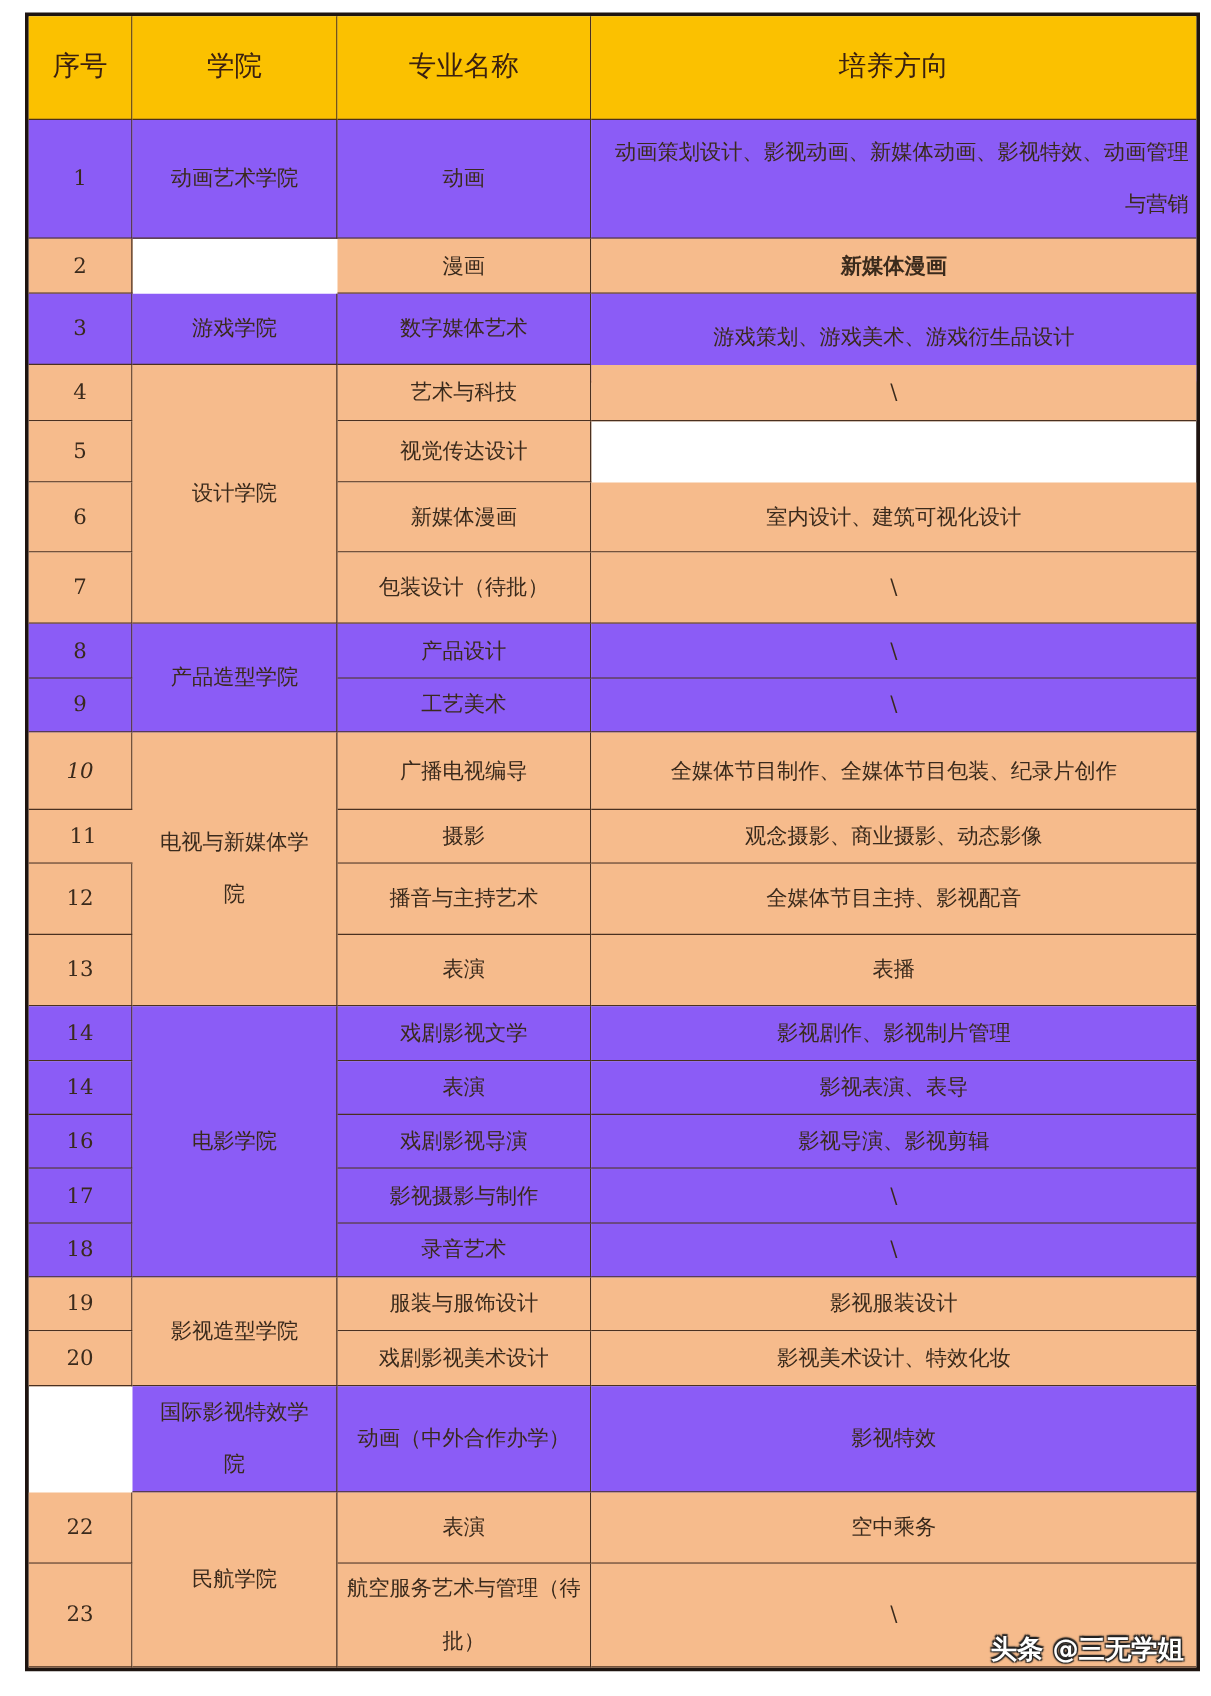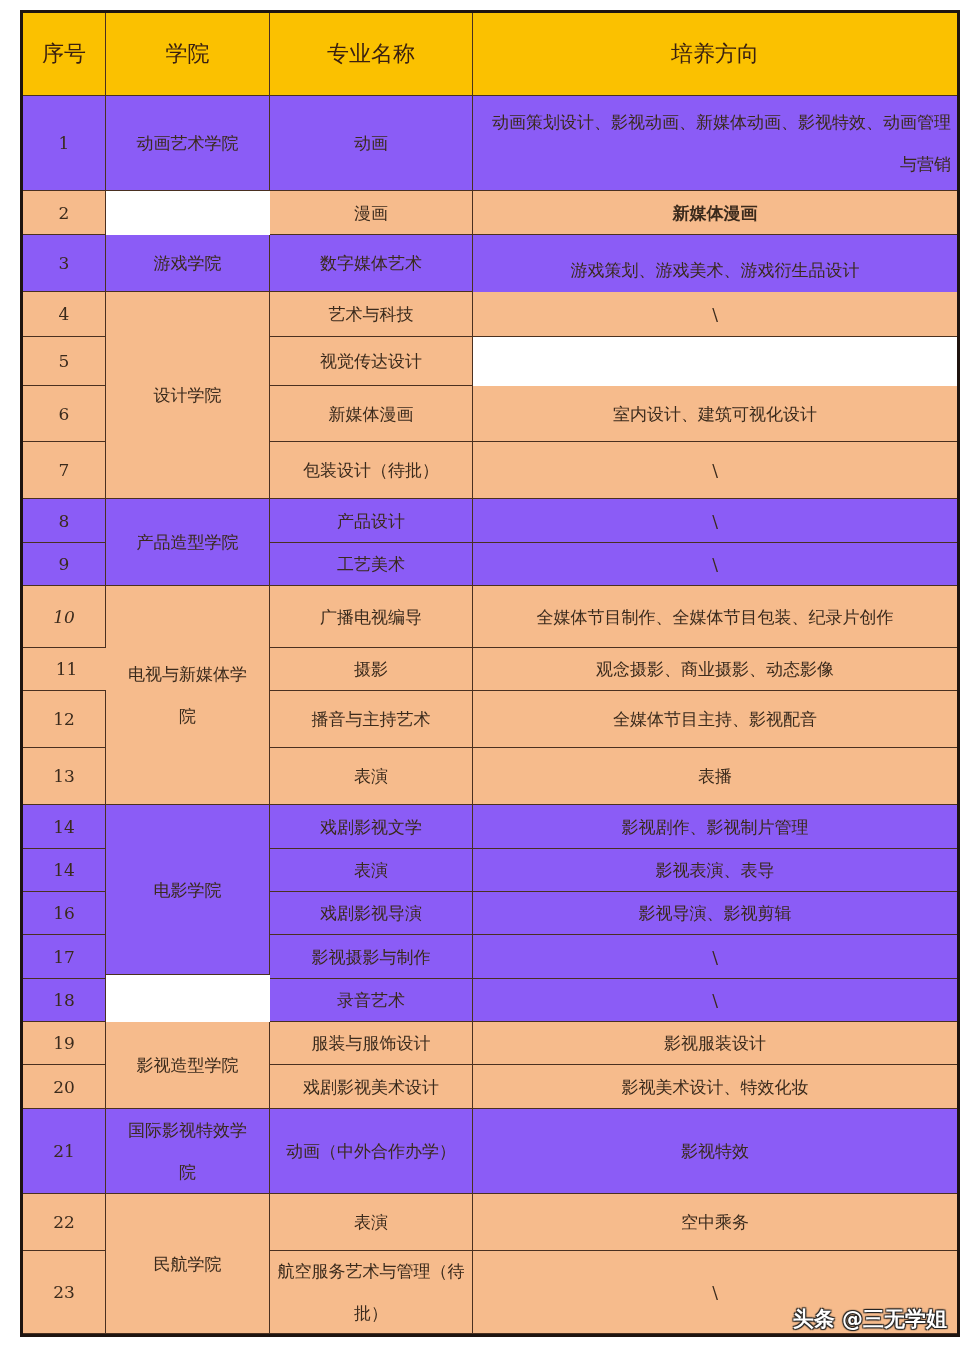--- a/index.html
+++ b/index.html
@@ -79,33 +79,32 @@
       <div class="cell lt last" style="left: 450px; top: 922px; width: 484px; height: 44px;">\</div>
       <div class="cell lt" style="left: 0px; top: 966px; width: 83px; height: 43px;">18</div>
       <div class="cell lt" style="left: 247px; top: 966px; width: 203px; height: 43px;">录音艺术</div>
       <div class="cell lt last" style="left: 450px; top: 966px; width: 484px; height: 43px;">\</div>
       <div class="cell dk" style="left: 0px; top: 1009px; width: 83px; height: 43px;">19</div>
       <div class="cell dk" style="left: 247px; top: 1009px; width: 203px; height: 43px;">服装与服饰设计</div>
       <div class="cell dk last" style="left: 450px; top: 1009px; width: 484px; height: 43px;">影视服装设计</div>
       <div class="cell dk" style="left: 0px; top: 1052px; width: 83px; height: 44px;">20</div>
       <div class="cell dk" style="left: 247px; top: 1052px; width: 203px; height: 44px;">戏剧影视美术设计</div>
       <div class="cell dk last" style="left: 450px; top: 1052px; width: 484px; height: 44px;">影视美术设计、特效化妆</div>
-      <div class="cell lt" style="left: 0px; top: 1096px; width: 83px; height: 85px;">21</div>
       <div class="cell lt" style="left: 247px; top: 1096px; width: 203px; height: 85px;">动画（中外合作办学）</div>
       <div class="cell lt last" style="left: 450px; top: 1096px; width: 484px; height: 85px;">影视特效</div>
       <div class="cell dk" style="left: 0px; top: 1181px; width: 83px; height: 57px;">22</div>
       <div class="cell dk" style="left: 247px; top: 1181px; width: 203px; height: 57px;">表演</div>
       <div class="cell dk last" style="left: 450px; top: 1181px; width: 484px; height: 57px;">空中乘务</div>
       <div class="cell dk" style="left: 0px; top: 1238px; width: 83px; height: 83px;">23</div>
       <div class="cell dk" style="left: 247px; top: 1238px; width: 203px; height: 83px;">航空服务艺术与管理（待批）</div>
       <div class="cell dk last" style="left: 450px; top: 1238px; width: 484px; height: 83px;">\</div>
       <div class="cell lt" style="left: 83px; top: 83px; width: 164px; height: 95px; padding: 0px 22px;">动画艺术学院</div>
       <div class="cell lt" style="left: 83px; top: 222px; width: 164px; height: 57px; padding: 0px 22px;">游戏学院</div>
       <div class="cell dk" style="left: 83px; top: 279px; width: 164px; height: 207px; padding: 0px 22px;">设计学院</div>
       <div class="cell lt" style="left: 83px; top: 486px; width: 164px; height: 87px; padding: 0px 22px;">产品造型学院</div>
       <div class="cell dk" style="left: 83px; top: 573px; width: 164px; height: 219px; padding: 0px 22px;">电视与新媒体学院</div>
-      <div class="cell lt" style="left: 83px; top: 792px; width: 164px; height: 170px; padding: 18px 22px;">电影学院</div>
+      <div class="cell lt" style="left: 83px; top: 792px; width: 164px; height: 217px; padding: 18px 22px;">电影学院</div>
       <div class="cell dk" style="left: 83px; top: 1009px; width: 164px; height: 87px; padding: 0px 22px;">影视造型学院</div>
       <div class="cell lt" style="left: 83px; top: 1096px; width: 164px; height: 85px; padding: 0px 22px;">国际影视特效学院</div>
       <div class="cell dk" style="left: 83px; top: 1181px; width: 164px; height: 140px; padding: 0px 22px;">民航学院</div>
     </div>
 </div>
 <div class="wm">头条 @三无学姐</div>
 
 </body></html>

